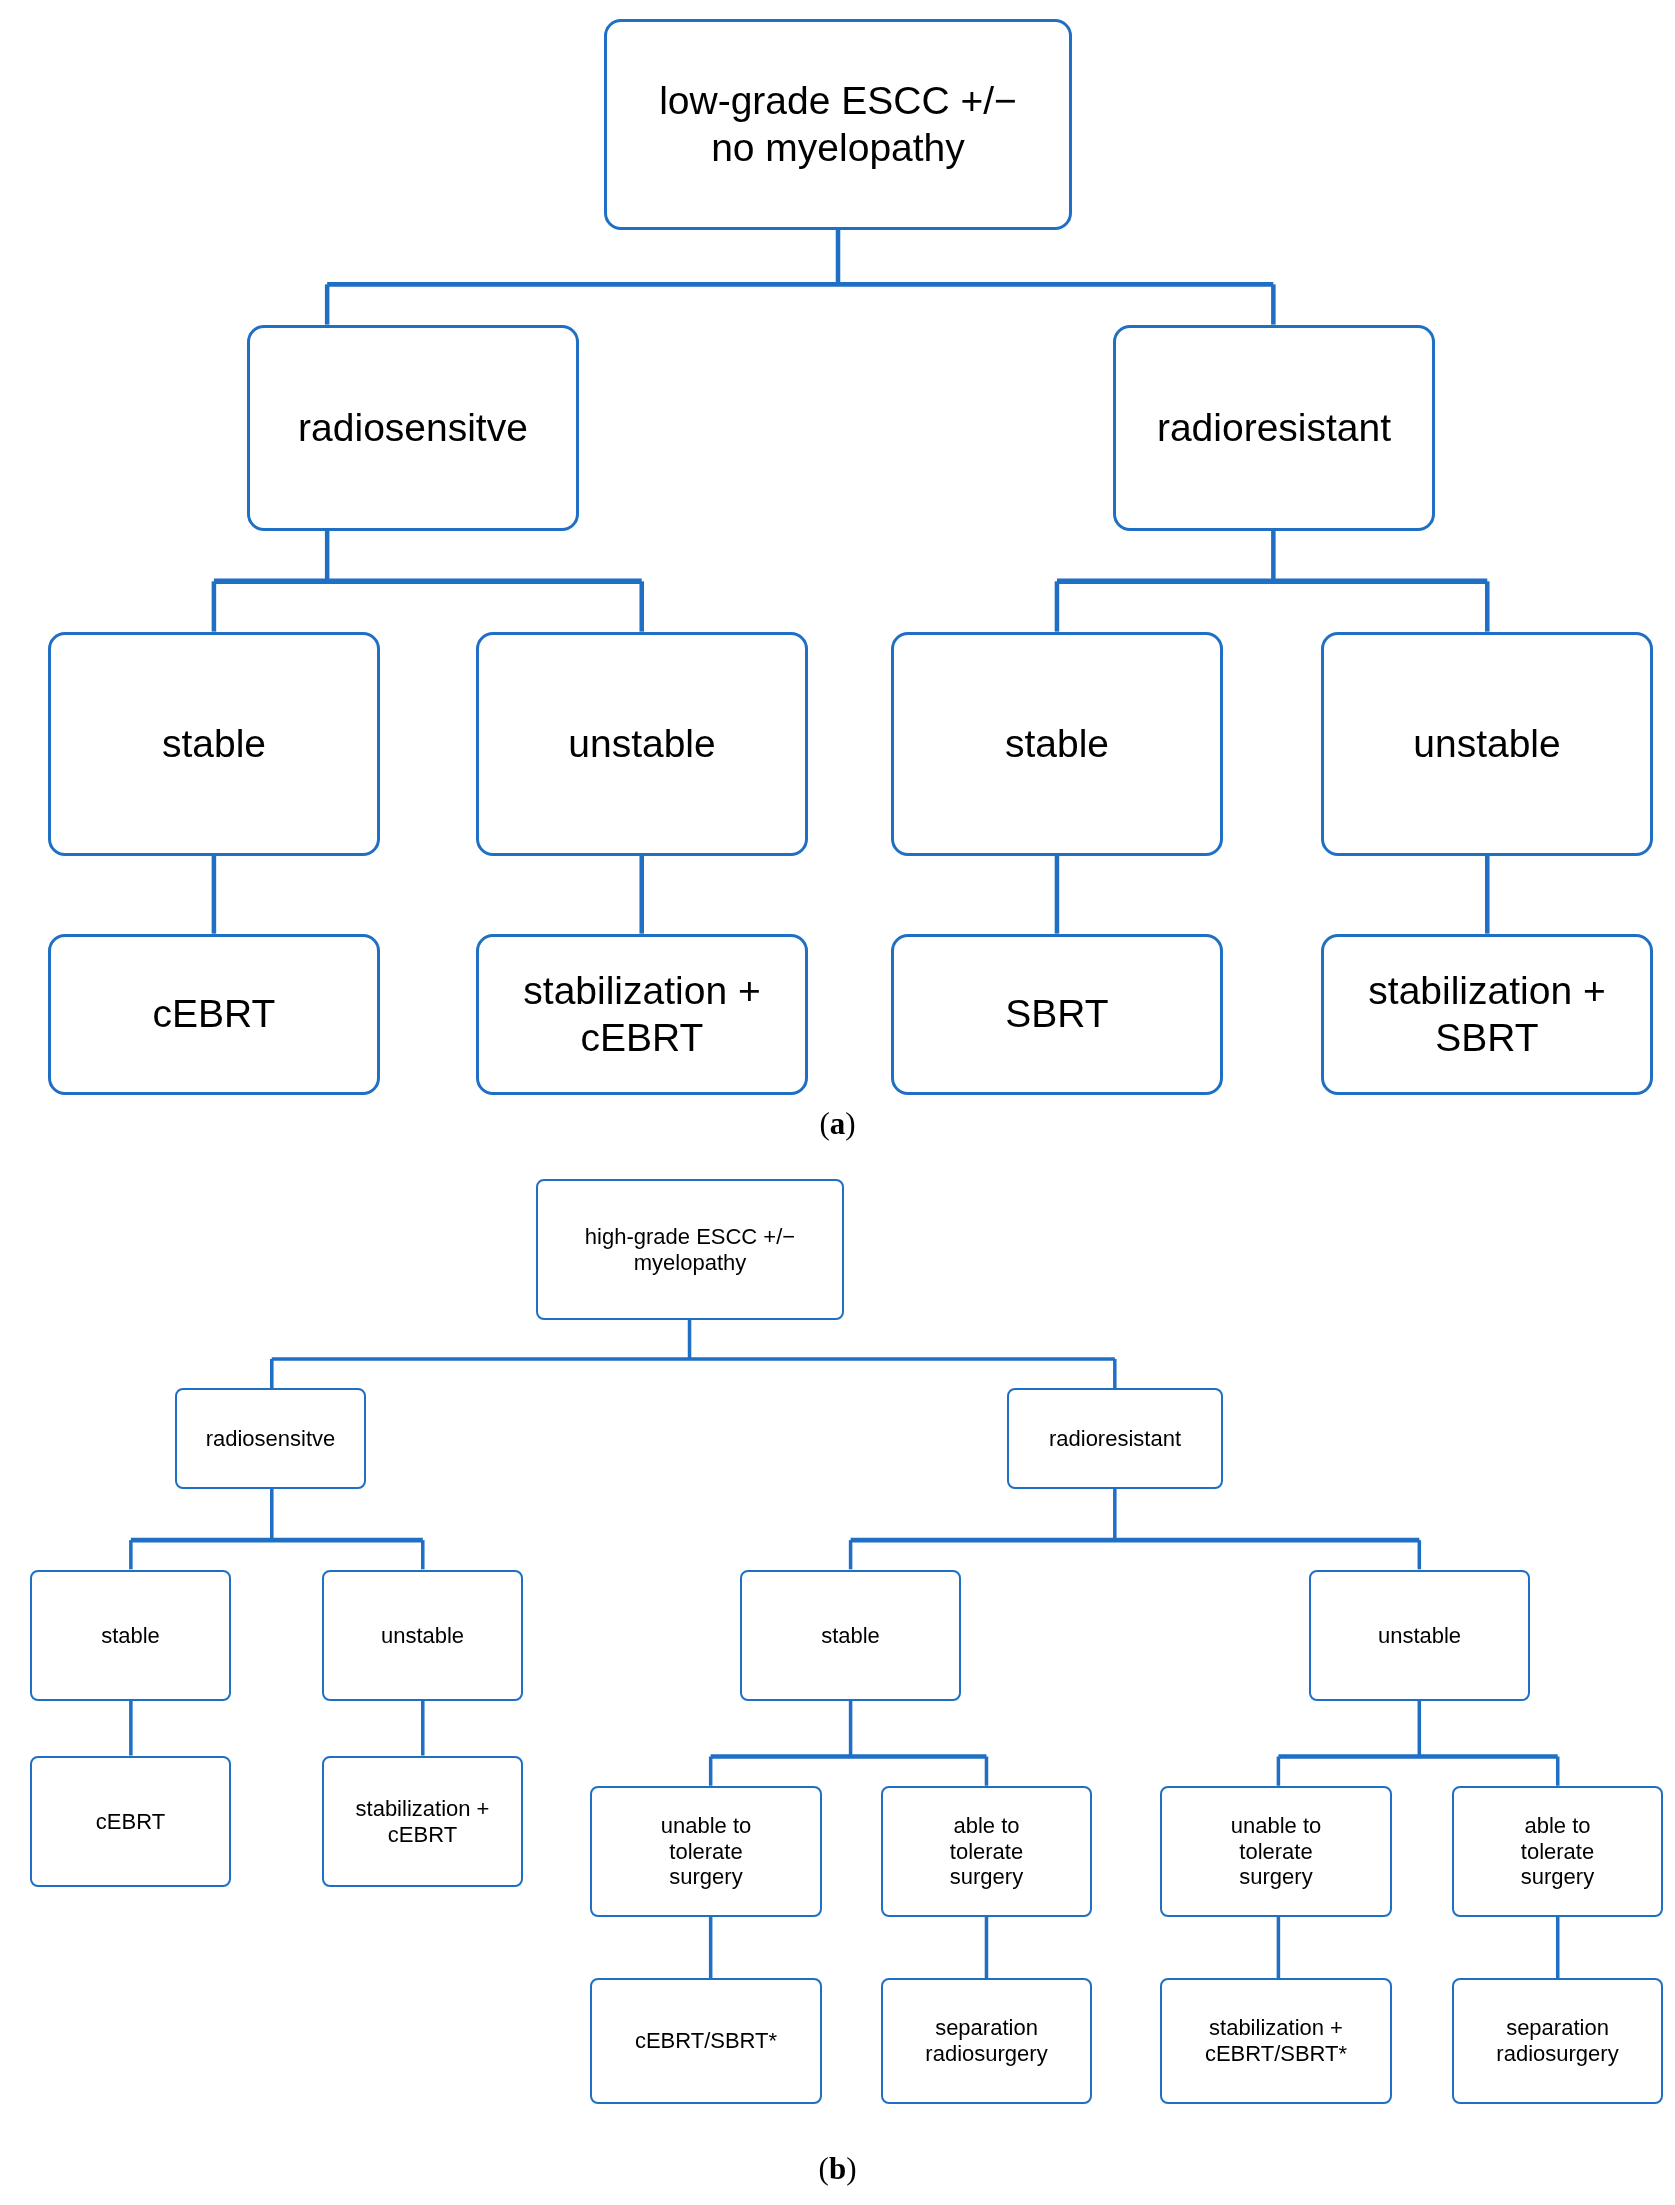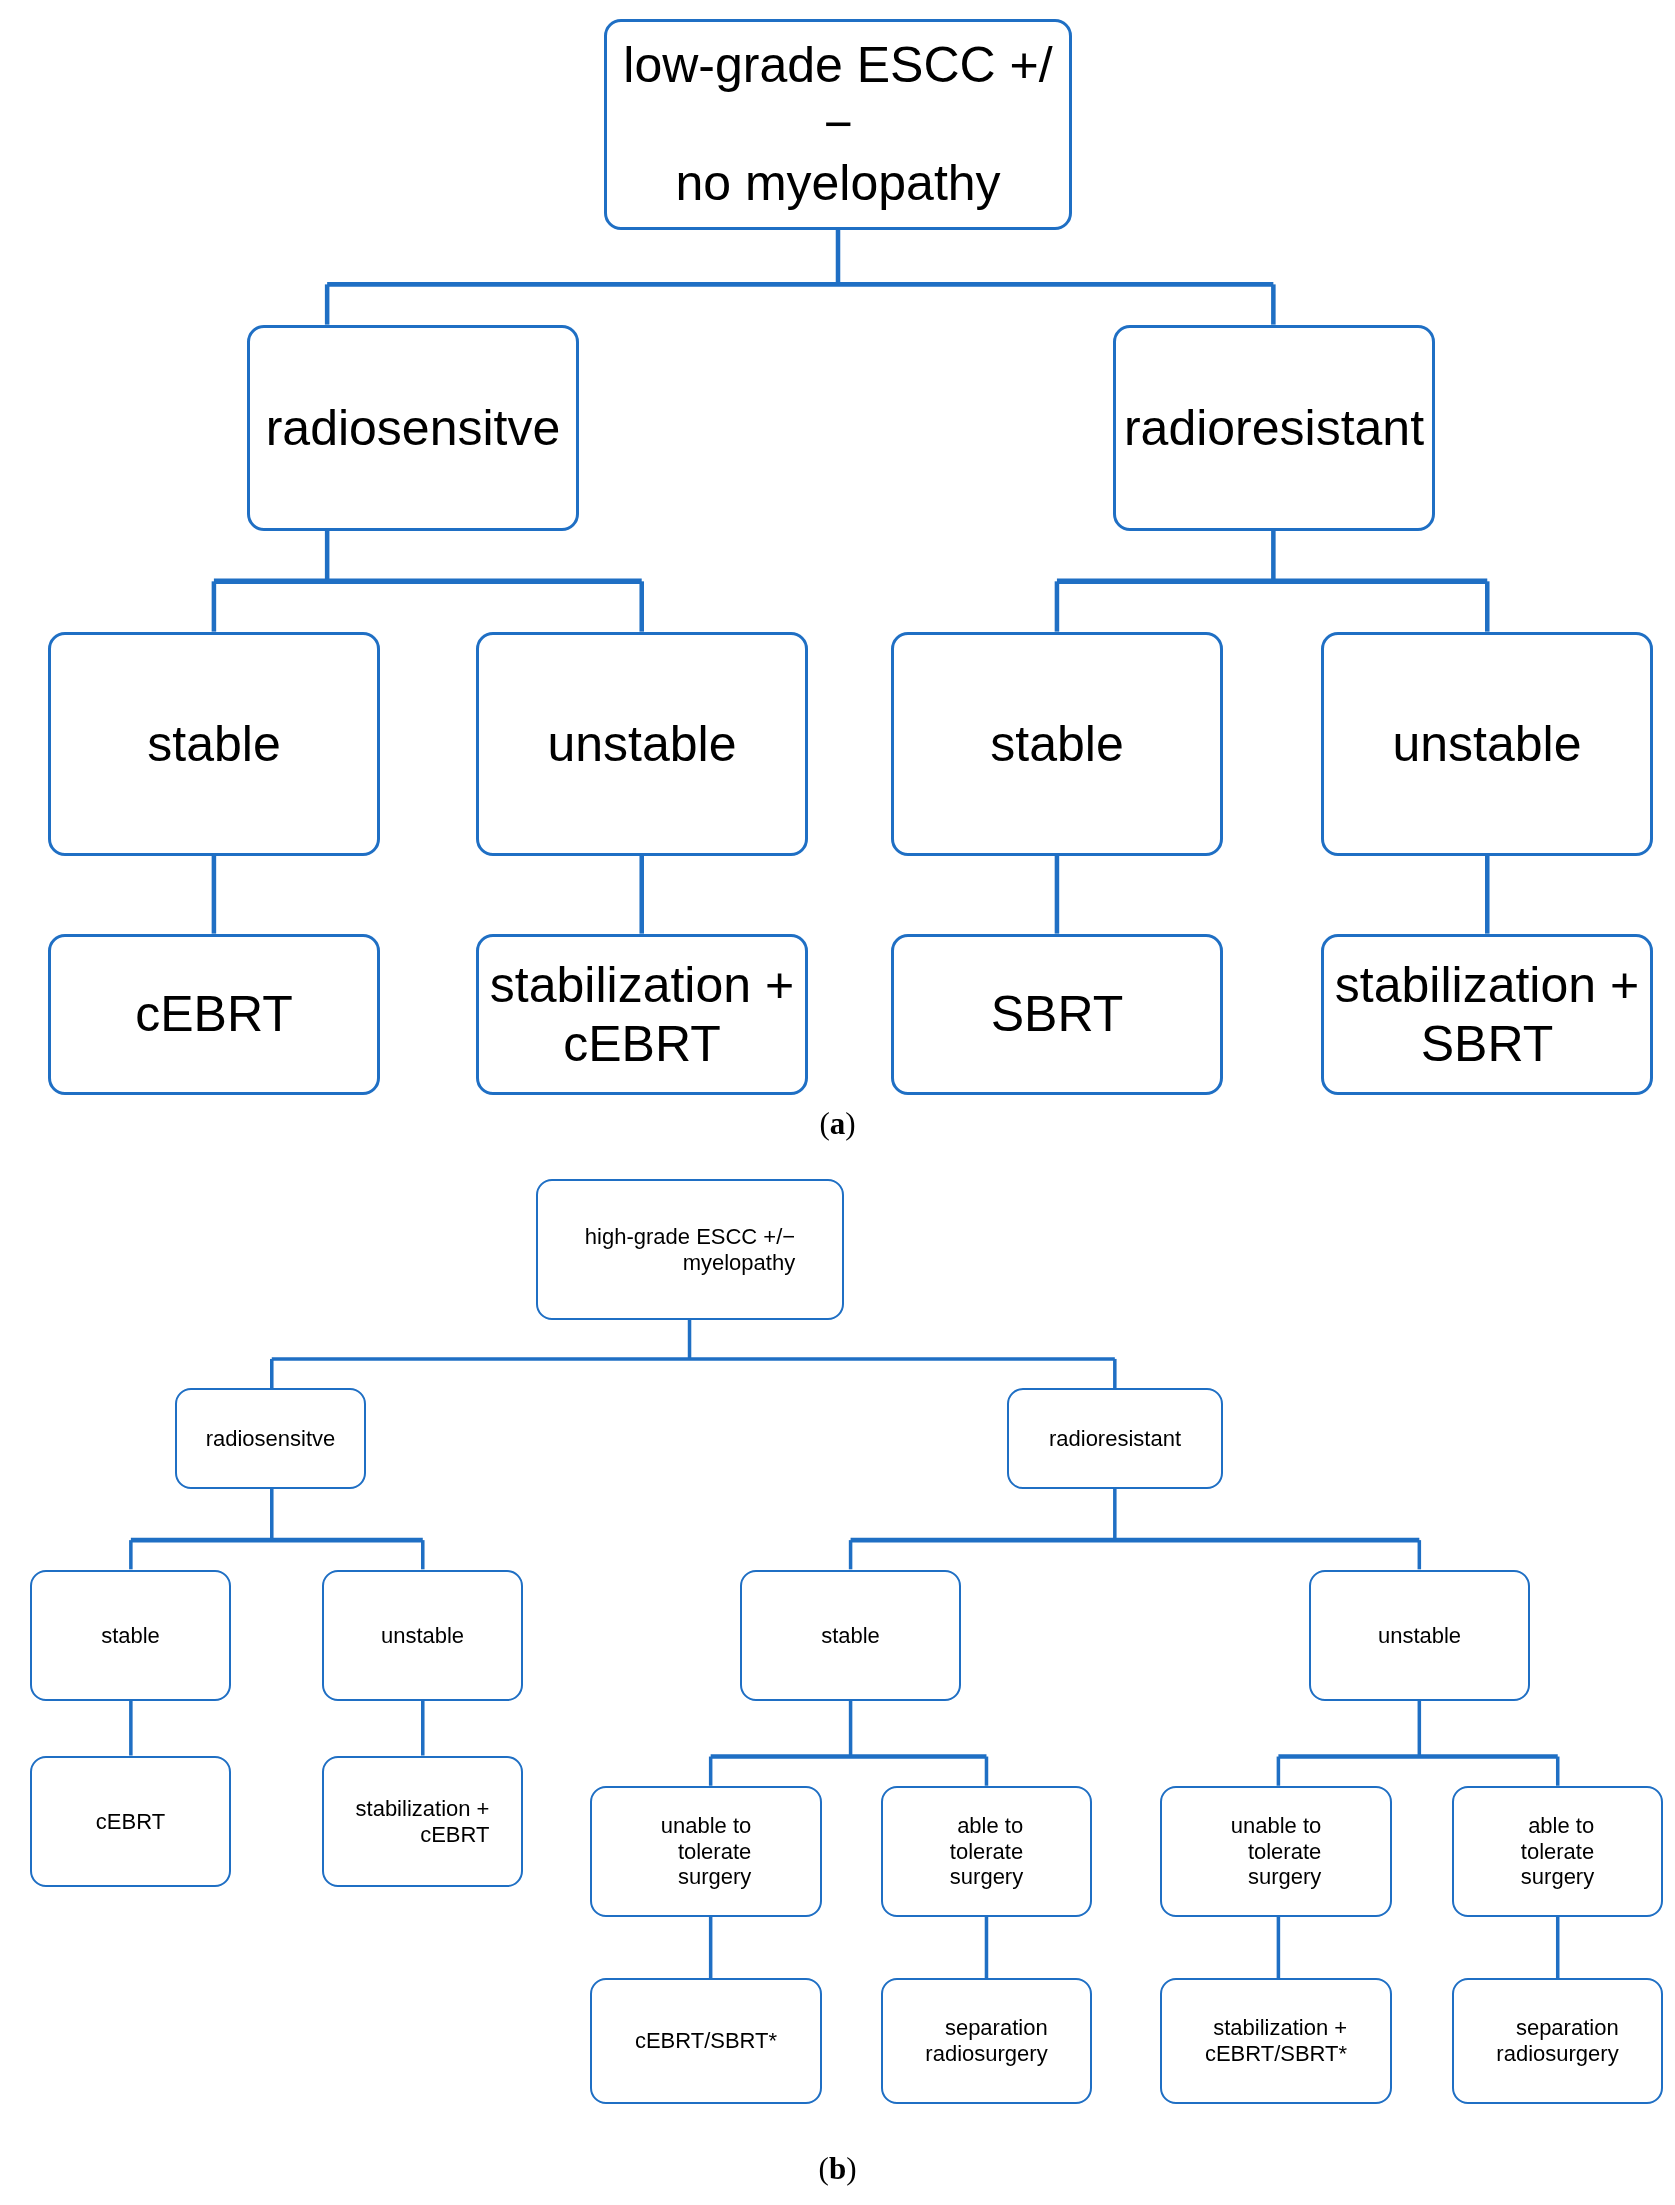--- a/index.html
+++ b/index.html
@@ -14,22 +14,22 @@
     display:flex;
     align-items:center;
     justify-content:center;
     text-align:center;
     color:#000000;
     line-height:1.18;
     padding:2px 5px;
     white-space:pre-line;
     z-index:3;
   }
-  .pa .node{font-size:50px;}
-  .pb .node{font-size:22px;border-width:2px;border-radius:16px;text-align:right;}
+  .pa .node{font-size:39px;}
+  .pb .node{font-size:22px;border-width:2px;border-radius:8px;}
   .panel-label{
     position:absolute;
     font-family:"Liberation Serif", serif;
     font-size:31px;
     color:#000;
     text-align:center;
     z-index:4;
   }
   .panel-label b{font-weight:bold;}
   svg.edges{position:absolute;left:0;top:0;width:1675px;height:2205px;z-index:1;pointer-events:none;}

